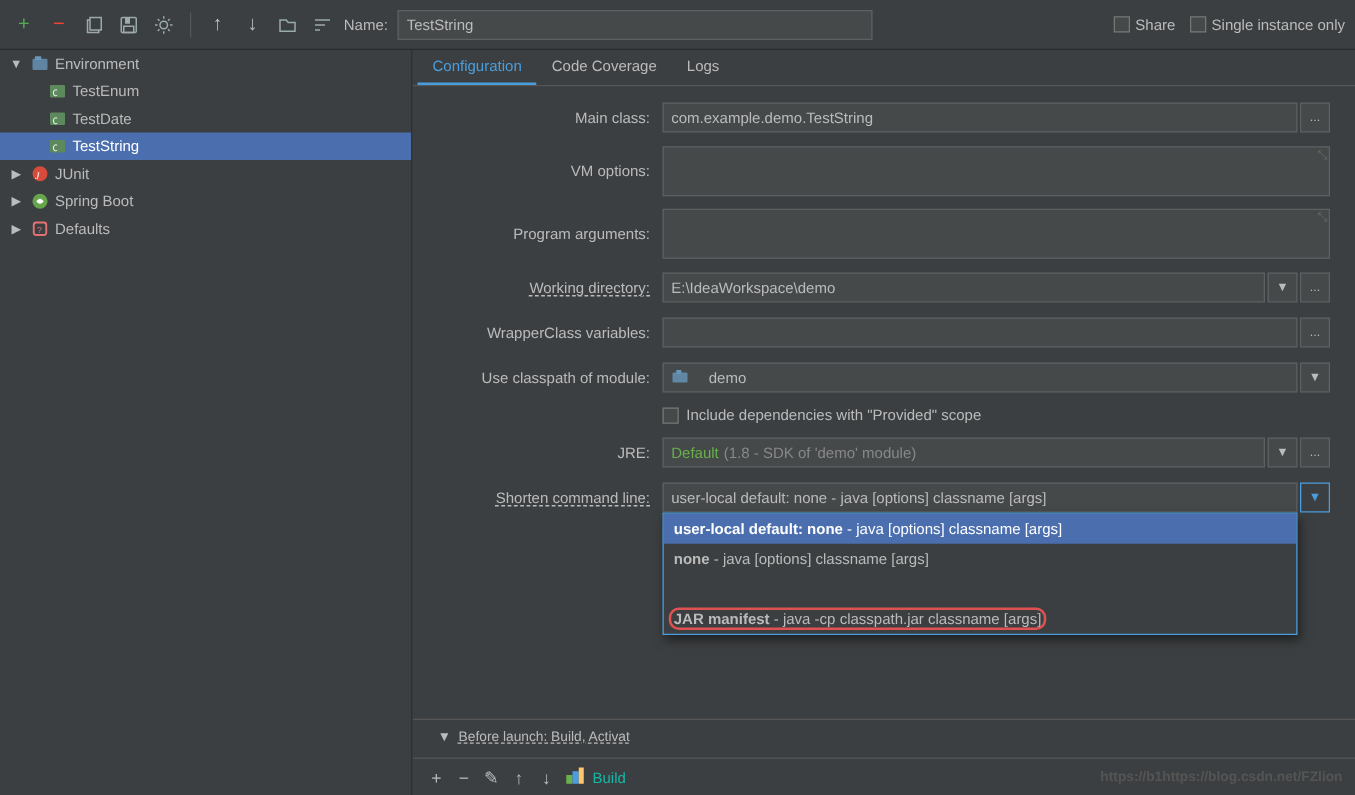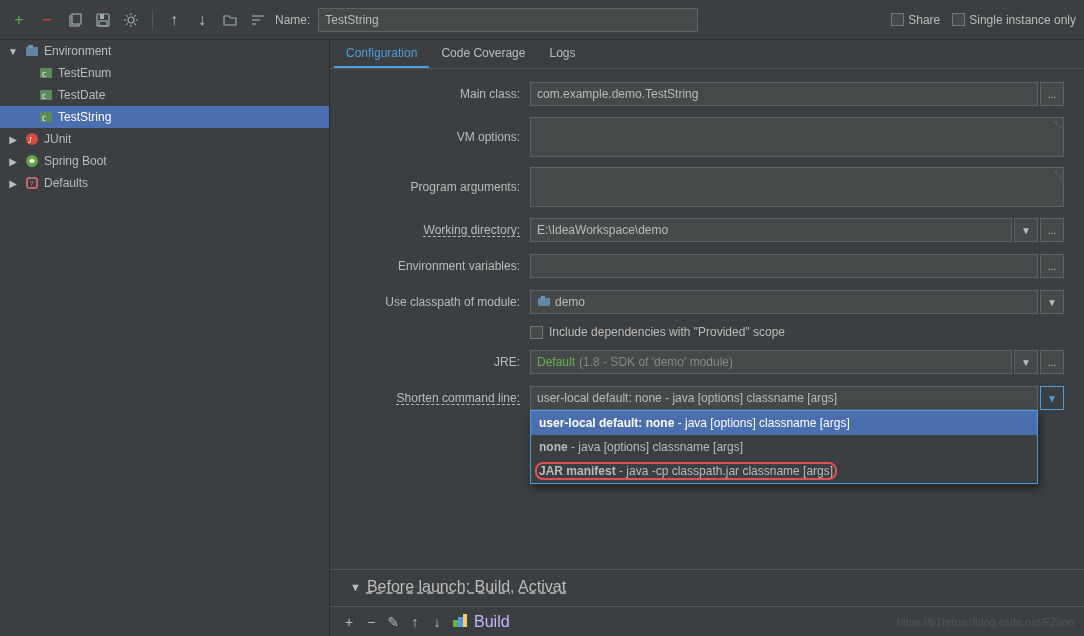--- a/index.html
+++ b/index.html
@@ -257,48 +257,48 @@
       margin-bottom: 10px;
     }
     
     .before-launch {
       border-top: 1px solid #555;
       padding: 8px 20px 4px;
     }
     .before-launch-header {
       display: flex; align-items: center; gap: 6px; margin-bottom: 6px;
     }
-    .before-label { color: #bbbbbb; font-size: 16px; text-decoration: underline; text-decoration-style: dashed; }
+    .before-label { color: #bbbbbb; font-size: 11px; text-decoration: underline; text-decoration-style: dashed; }
     .before-toolbar { display: flex; gap: 4px; }
     .before-toolbar-btn {
       width: 18px; height: 18px;
       background: transparent;
       border: none;
       color: #bbbbbb;
       font-size: 14px;
       cursor: pointer;
       display: flex; align-items: center; justify-content: center;
     }
     .build-row {
       display: flex; align-items: center; gap: 6px; padding: 4px 0;
     }
     .build-icon { color: #6ab04c; font-size: 14px; }
-    .build-label { color: #c4b5fd; font-size: 16px; }
+    .build-label { color: #14b8a6; font-size: 12px; }
     
     .bottom-bar {
       background: #3c3f41;
       border-top: 1px solid #555;
       height: 30px;
       display: flex; align-items: center;
       padding: 0 10px;
       gap: 6px;
     }
     .watermark {
       margin-left: auto;
-      color: #555; font-size: 11px;
+      color: #555; font-size: 11px; font-weight: bold;
     }
     
     .textarea-wrapper {
       flex: 1; position: relative; height: 40px;
     }
     .textarea-field {
       width: 100%; height: 100%;
       background: #45494a;
       border: 1px solid #5c6164;
       color: #bbbbbb;
@@ -488,31 +488,31 @@
         <div class="form-input-with-btn">
           <input class="form-input" type="text" value="E:\IdeaWorkspace\demo" style="flex: 1 1 0%;">
           <div class="dropdown-btn">
               <span class="expand-icon">▼</span>
             </div>
           <div class="input-btn">...</div>
         </div>
       </div>
 
       <div class="form-row">
-        <span class="form-label">Environment variables:</span>
+        <span class="form-label">WrapperClass variables:</span>
         <div class="form-input-with-btn">
           <input class="form-input" type="text" value="" style="flex: 1 1 0%;">
           <div class="input-btn">...</div>
         </div>
       </div>
 
       <div class="form-row">
         <span class="form-label">Use classpath of module:</span>
         <div class="form-input-with-btn">
-          <div class="form-input" style="flex:1;display:flex;align-items:center;gap:4px;">
+          <div class="form-input" style="flex:1;display:flex;align-items:center;gap:16px;">
             <svg width="14" height="14" viewBox="0 0 14 14">
                 <rect x="1" y="3" width="12" height="8" rx="1" fill="#6897bb" opacity="0.8"></rect>
                 <rect x="4" y="1" width="4" height="3" fill="#6897bb"></rect>
               </svg>
             <span>demo</span>
           </div>
           <div class="dropdown-btn">
               <span class="expand-icon">▼</span>
             </div>
         </div>
@@ -545,21 +545,21 @@
               <span>user-local default: none - java [options] classname [args]</span>
             </div>
 
             <div class="dropdown-popup">
               <div class="dropdown-option selected-opt">
                 <span><strong>user-local default: none</strong> - java [options] classname [args]</span>
               </div>
               <div class="dropdown-option">
                 <span><strong>none</strong> - java [options] classname [args]</span>
               </div>
-              <div class="dropdown-option highlighted" style="position:relative;">
+              <div class="dropdown-option highlighted" style="position:relative;margin-top:24px;">
                 <span class="option-red-circle">
                   <span style="color:#bbbbbb;"><strong>JAR manifest</strong> - java -cp classpath.jar classname [args]</span>
                   <span class="red-oval"></span>
                 </span>
               </div>
             </div>
           </div>
           <div class="dropdown-btn" style="align-self:flex-start;border:1px solid #4b9edd;background:#3c3f41;">
               <span class="expand-icon" style="color:#4b9edd;">▼</span>
             </div>

